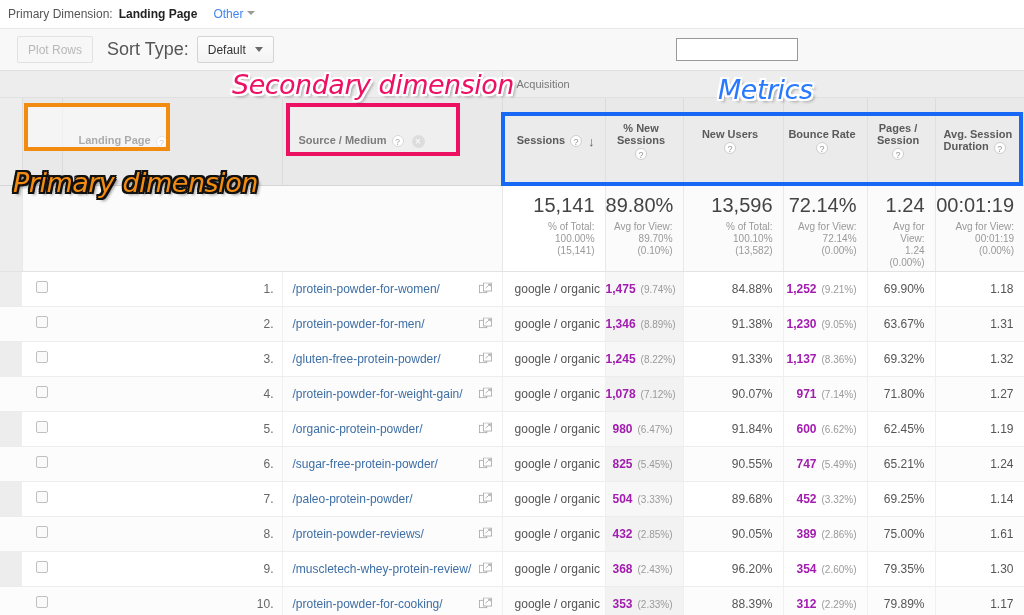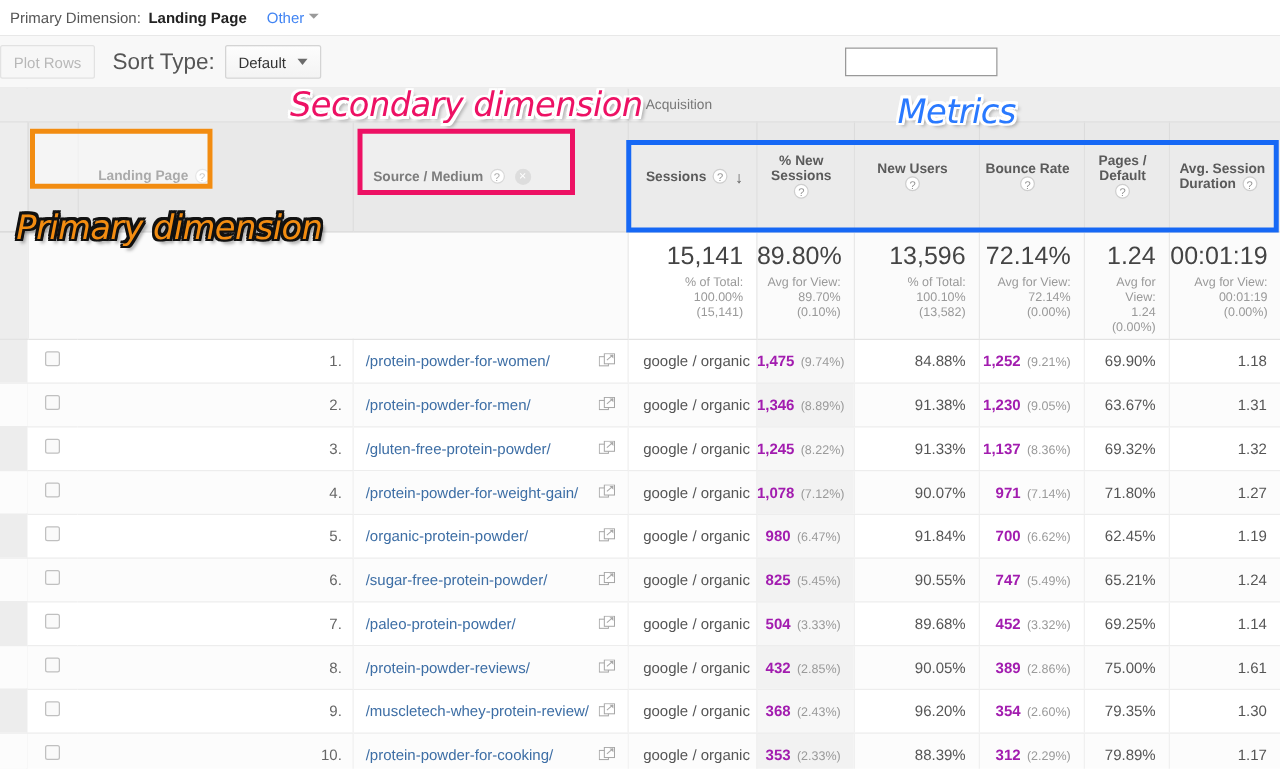--- a/index.html
+++ b/index.html
@@ -30,20 +30,21 @@
     border-left: 4px solid transparent; border-right: 4px solid transparent;
     border-top: 4px solid #9a9a9a; position: relative; top: -1px;
   }
 
   
   .toolbar {
     position: absolute; left: 0; top: 29px; width: 1024px; height: 42px;
     background: #f8f8f8;
     border-bottom: 1px solid #e0e0e0;
     display: flex; align-items: center;
+    padding-left: 17px;
   }
   .btn {
     height: 27px; border: 1px solid #d4d4d4; border-radius: 2px;
     background: linear-gradient(#fdfdfd,#f3f3f3);
     display: flex; align-items: center; padding: 0 10px;
     font-size: 12px; color: #333; white-space: nowrap;
   }
   .btn.disabled { color: #b8b8b8; background: #f7f7f7; border-color: #e2e2e2; }
   .btn .caret {
     display: inline-block; width: 0; height: 0; margin-left: 9px;
@@ -258,21 +259,21 @@
           <td class="met" style="text-align:center;padding-right:6px;">
             <span>% New Sessions</span><br><span class="qmark" style="margin-left:0;">?</span>
           </td>
           <td class="met" style="text-align:center;padding-right:6px;">
             <span>New Users</span><br><span class="qmark" style="margin-left:0;">?</span>
           </td>
           <td class="met" style="text-align:center;padding-right:6px;">
             <span>Bounce Rate</span><br><span class="qmark" style="margin-left:0;">?</span>
           </td>
           <td class="met" style="text-align:center;padding-right:6px;">
-            <span>Pages / Default</span><br><span class="qmark" style="margin-left:0;">?</span>
+            <span>Pages / Session</span><br><span class="qmark" style="margin-left:0;">?</span>
           </td>
           <td class="met" style="text-align:left;padding-left:8px;padding-right:4px;">
             <span>Avg. Session Duration</span><span class="qmark">?</span>
           </td>
         </tr>
 
         <tr class="summary">
           <td class="strip"></td>
           <td class="blank" colspan="3"></td>
           <td class="ses">
@@ -381,21 +382,21 @@
             <td class="idx">5.</td>
             <td class="lp"><a class="lp-link" href="#">/organic-protein-powder/</a><svg class="extlink" viewBox="0 0 16 16">
                 <rect x="0.5" y="3.5" width="9" height="9" fill="#fff" stroke="#8a8a8a"></rect>
                 <rect x="5.5" y="0.5" width="10" height="10" fill="#fff" stroke="#8a8a8a"></rect>
                 <path d="M8 7 L14 1.8" stroke="#8a8a8a" fill="none"></path>
                 <path d="M10.6 1.6 L14.4 1.6 L14.4 5.2 Z" fill="#8a8a8a"></path>
               </svg></td>
             <td class="sm">google / organic</td>
             <td class="metric ses"><span class="val-bold">980</span><span class="pct">(6.47%)</span></td>
             <td class="metric">91.84%</td>
-            <td class="metric"><span class="val-bold">700</span><span class="pct">(6.62%)</span></td>
+            <td class="metric"><span class="val-bold">600</span><span class="pct">(6.62%)</span></td>
             <td class="metric">62.45%</td>
             <td class="metric">1.19</td>
             <td class="metric">00:01:53</td>
           </tr>
           <tr class="row alt">
             <td class="strip"></td>
             <td class="chk"><span class="cb"></span></td>
             <td class="idx">6.</td>
             <td class="lp"><a class="lp-link" href="#">/sugar-free-protein-powder/</a><svg class="extlink" viewBox="0 0 16 16">
                 <rect x="0.5" y="3.5" width="9" height="9" fill="#fff" stroke="#8a8a8a"></rect>

